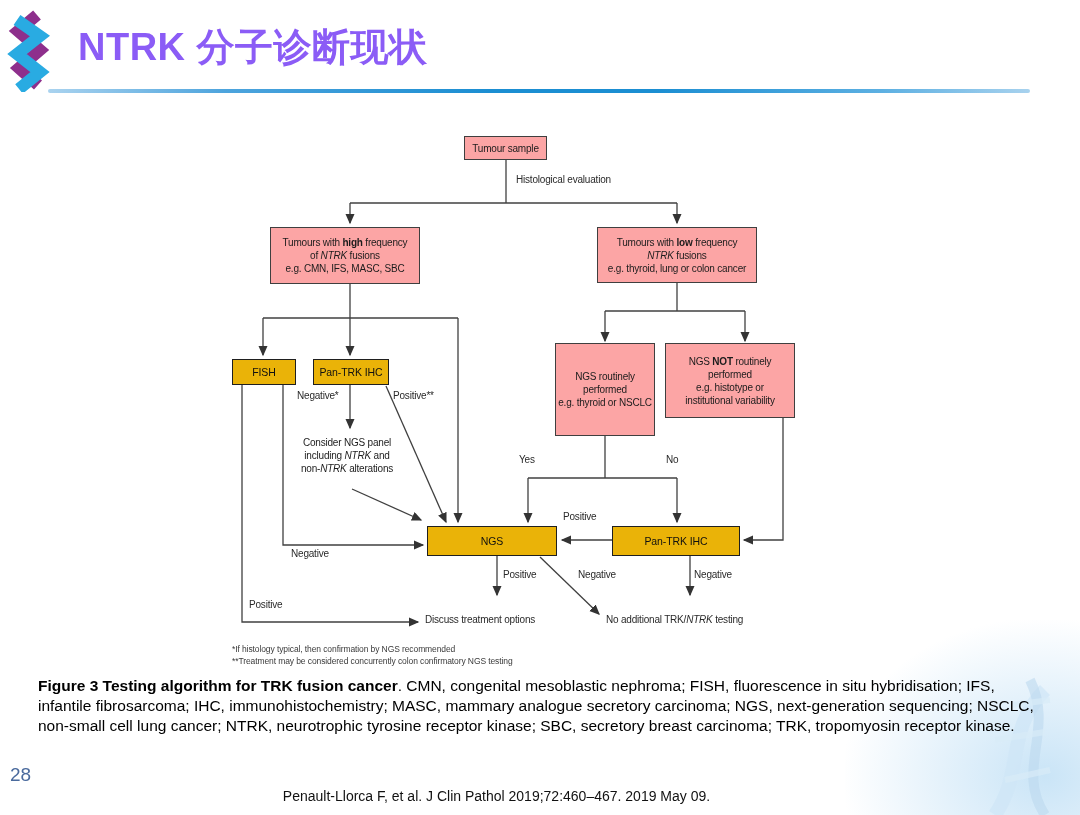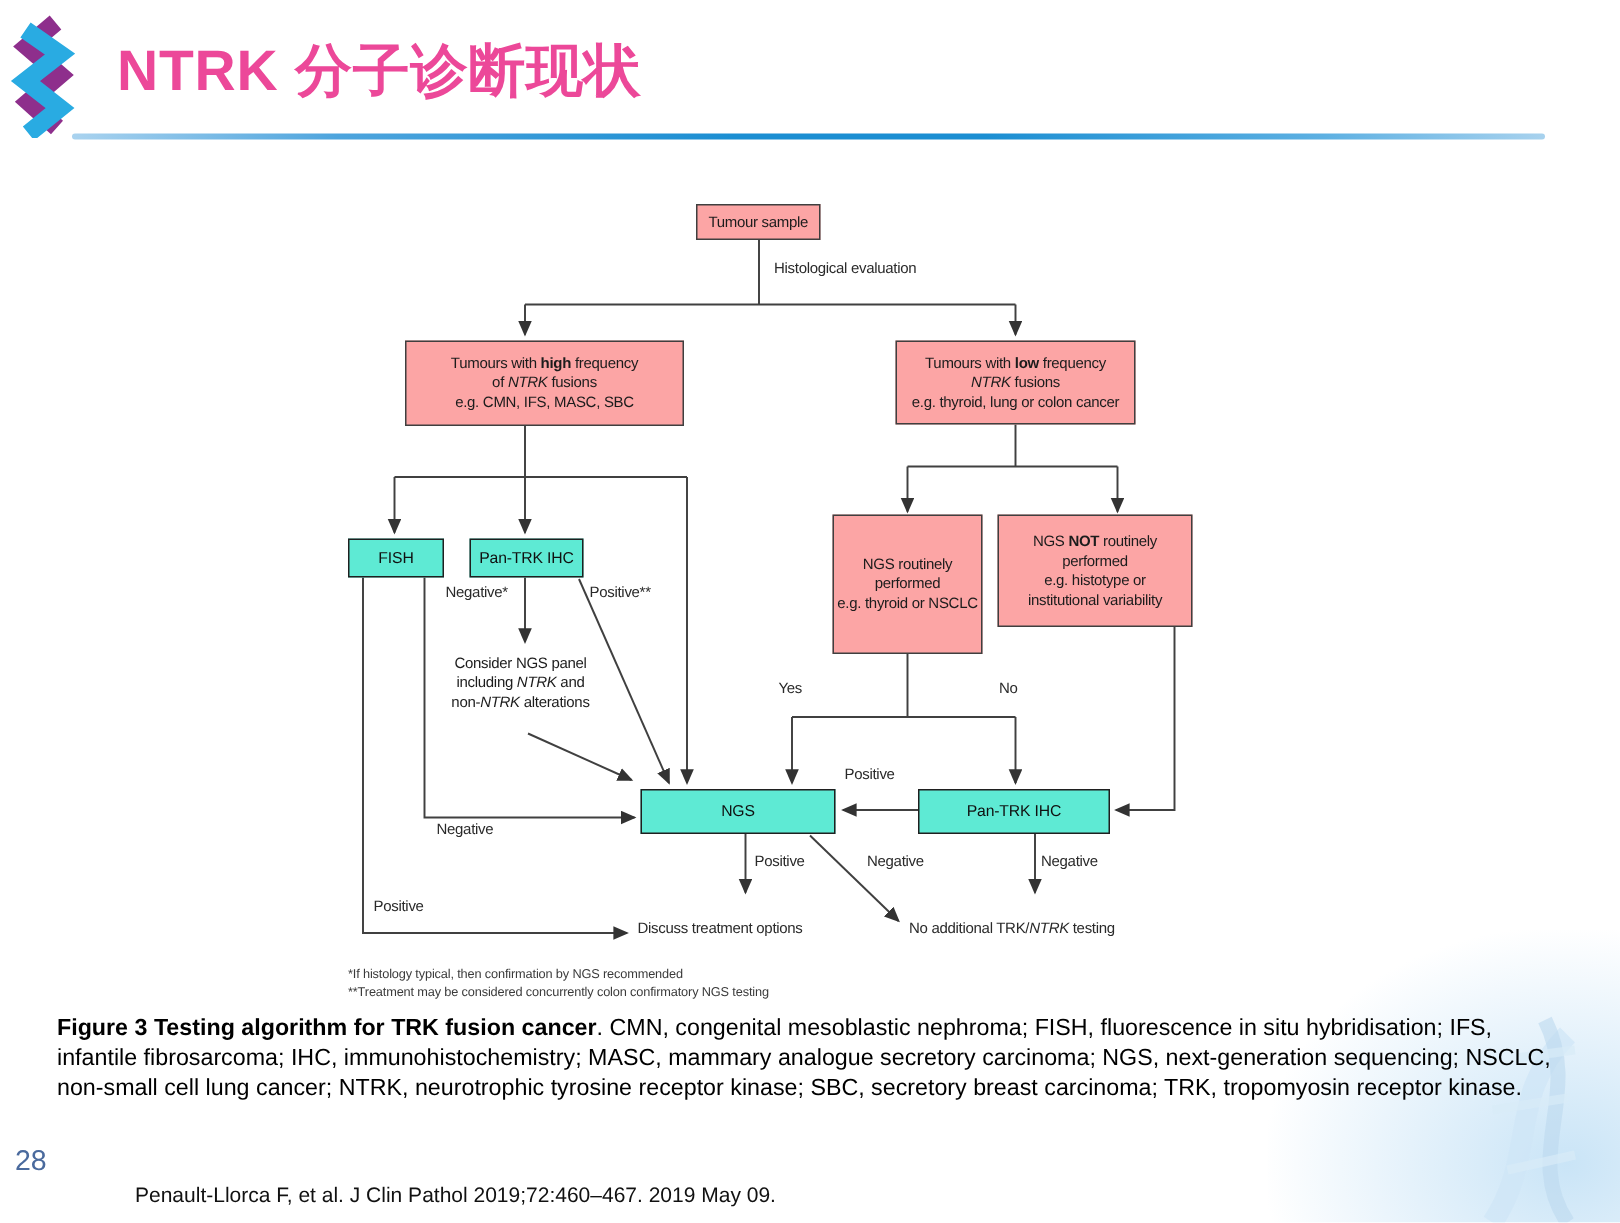--- a/index.html
+++ b/index.html
@@ -4,73 +4,73 @@
 <style>
   html,body{margin:0;padding:0;}
   body{
     width:1080px;height:815px;position:relative;overflow:hidden;
     background:#ffffff;font-family:"Liberation Sans",sans-serif;
   }
   
   .logo{position:absolute;left:6px;top:8px;width:44px;height:84px;}
   .slide-title{
     position:absolute;left:78px;top:22px;font-size:38px;font-weight:700;
-    color:#ec4899;letter-spacing:0.5px;white-space:nowrap;
+    color:#8b5cf6;letter-spacing:0.5px;white-space:nowrap;
   }
   .header-rule{
     position:absolute;left:48px;top:89px;width:982px;height:4px;
     background:linear-gradient(90deg,#aad3ef 0%,#4da4dd 18%,#1b8ed2 45%,#1b8ed2 62%,#5db0e2 85%,#a8d2ee 100%);
     border-radius:2px;
   }
   
   .connectors{position:absolute;left:0;top:0;width:1080px;height:815px;}
   .fbox{
     position:absolute;border:1.4px solid #3f3f3f;background:#fca5a5;
     display:flex;flex-direction:column;justify-content:center;align-items:center;
     font-size:10px;line-height:13px;color:#1c1c1c;text-align:center;
     letter-spacing:-0.2px;box-sizing:border-box;z-index:2;
   }
   .gbox{
-    position:absolute;border:1.4px solid #1f1f1f;background:#5eead4;
+    position:absolute;border:1.4px solid #1f1f1f;background:#eab308;
     display:flex;justify-content:center;align-items:center;
     font-size:10.5px;color:#101010;text-align:left;letter-spacing:-0.1px;
     box-sizing:border-box;z-index:2;
   }
   .flabel{
     position:absolute;font-size:10px;color:#2a2a2a;letter-spacing:-0.2px;
     white-space:nowrap;z-index:3;background:transparent;
   }
   .fnote{
     position:absolute;left:232px;font-size:8.5px;color:#3a3a3a;
     letter-spacing:-0.1px;white-space:nowrap;z-index:3;text-align:center;
   }
   .it{font-style:italic;}
   .bd{font-weight:700;}
   
   .b-tumour{left:464px;top:136px;width:83px;height:24px;}
-  .b-high{left:270px;top:227px;width:186px;height:57px;}
+  .b-high{left:270px;top:227px;width:150px;height:57px;}
   .b-low{left:597px;top:227px;width:160px;height:56px;}
   .b-fish{left:232px;top:359px;width:64px;height:26px;}
   .b-ihc1{left:313px;top:359px;width:76px;height:26px;}
   .b-ngsroutine{left:555px;top:343px;width:100px;height:93px;}
   .b-ngsnot{left:665px;top:343px;width:130px;height:75px;}
   .b-ngs{left:427px;top:526px;width:130px;height:30px;}
   .b-ihc2{left:612px;top:526px;width:128px;height:30px;}
   .t-consider{left:297px;top:436px;width:100px;text-align:center;font-size:10px;
     line-height:13px;color:#1c1c1c;letter-spacing:-0.2px;position:absolute;z-index:3;}
   
   .caption{
     position:absolute;left:38px;top:676px;width:1012px;
     font-size:15.5px;line-height:20px;color:#000;
   }
   .page-num{
     position:absolute;left:10px;top:764px;font-size:19px;color:#4a6a9d;
   }
   .citation{
-    position:absolute;left:0;top:788px;width:903px;
+    position:absolute;left:0;top:788px;width:903px;text-align:center;
     font-size:14px;color:#111;padding-left:90px;box-sizing:border-box;
   }
   .watermark{
     position:absolute;right:0;bottom:0;width:235px;height:195px;z-index:0;
     background:
       radial-gradient(ellipse at 85% 80%,rgba(173,214,242,0.65) 0%,rgba(195,225,246,0.4) 40%,rgba(255,255,255,0) 72%);
   }
   .watermark svg{position:absolute;right:0;bottom:0;}
 </style>
 </head>

